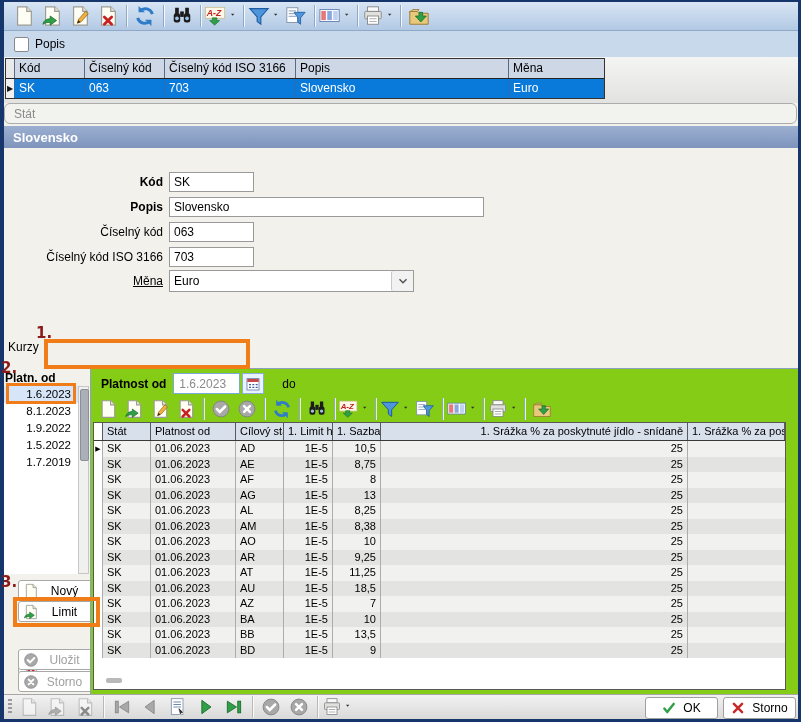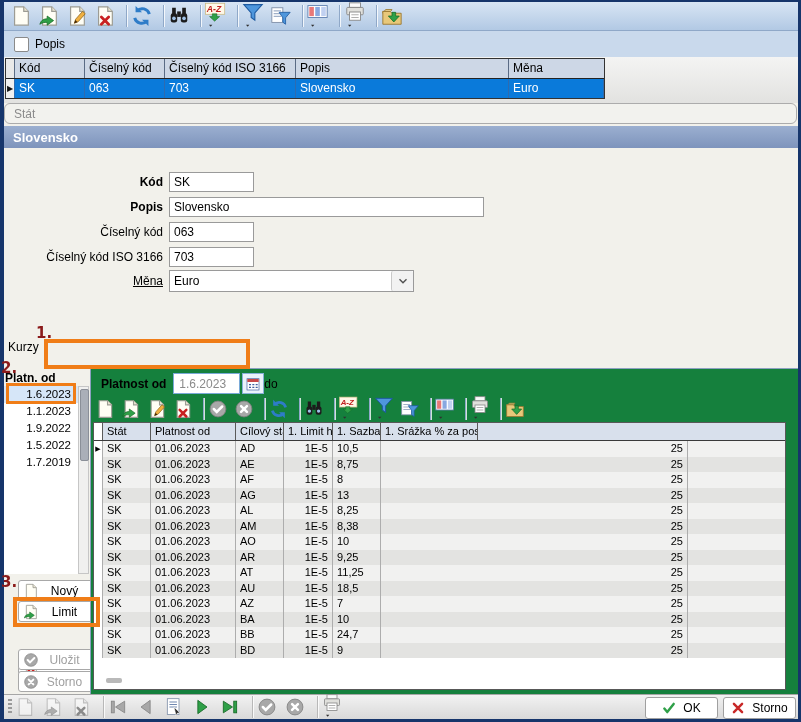--- a/index.html
+++ b/index.html
@@ -8,21 +8,21 @@
   .frame{position:absolute;background:#16356B;z-index:40;}
   .f-top{left:0;top:0;width:801px;height:2px;}
   .f-left{left:0;top:0;width:4px;height:722px;}
   .f-right{right:0;top:0;width:3px;height:722px;}
   .f-bot{left:0;bottom:0;width:801px;height:3px;}
 
   
   .tb{position:absolute;display:flex;align-items:center;}
   .tb-main{left:4px;top:2px;width:794px;height:29px;background:linear-gradient(#D8E5F4,#B2C9E4);
            border-bottom:1px solid #8FA8C8;padding-left:6px;box-sizing:border-box;}
-  .tbtn{height:26px;min-width:28px;display:flex;justify-content:center;border-radius:3px;flex-direction:column;}
+  .tbtn{height:26px;min-width:28px;display:flex;align-items:center;justify-content:center;border-radius:3px;}
   .sep{width:1px;height:22px;background:#8FA8C8;box-shadow:1px 0 0 rgba(255,255,255,.8);margin:0 4px;}
   .i22{width:22px;height:22px;display:inline-block;}
   .i20{width:20px;height:20px;display:inline-block;}
   .i16{width:16px;height:16px;display:inline-block;}
   .i14{width:14px;height:14px;display:inline-block;}
   .i22 svg,.i20 svg,.i16 svg,.i14 svg,.caret svg{width:100%;height:100%;display:block;}
   .caret{width:10px;height:8px;display:inline-block;margin-left:2px;}
   .gray svg{filter:grayscale(1) opacity(.55);}
 
   
@@ -84,41 +84,41 @@
   .vscroll-l{position:absolute;left:78px;top:386px;width:11px;height:188px;background:#F0F0EF;border:1px solid #C6C6C6;box-sizing:border-box;}
   .vthumb-l{position:absolute;left:1px;top:2px;width:7px;height:70px;background:#AAAFB8;border:1px solid #8A8F98;border-radius:2px;}
 
   
   .abtn{position:absolute;left:18px;width:77px;height:21px;background:#fff;border:1px solid #A8A8A8;border-radius:3px;
         box-sizing:border-box;display:flex;align-items:center;padding:0 4px;}
   .abtn .lbl{flex:1;text-align:center;}
   .abtn.dis{color:#A0A0A0;}
 
   
-  .rpanel{position:absolute;left:90px;top:368px;width:708px;height:326px;background:#15803d;
+  .rpanel{position:absolute;left:90px;top:368px;width:708px;height:326px;background:#84cc16;
           border-left:1px solid #8CA0C0;border-top:1px solid #8CA0C0;box-sizing:border-box;}
   .rfilter{position:absolute;left:10px;top:4px;display:flex;align-items:center;}
   .rinp{width:67px;height:21px;background:#fff;border:1px solid #7AAAD8;box-sizing:border-box;
         display:flex;align-items:center;padding-left:5px;color:#8A8A8A;}
   .calbtn{width:22px;height:21px;background:#EAF2FB;border:1px solid #88B0D8;box-sizing:border-box;
           display:flex;align-items:center;justify-content:center;margin-left:2px;}
   .rtb{position:absolute;left:4px;top:27px;height:26px;display:flex;align-items:center;}
   .rtb .tbtn{height:24px;min-width:26px;}
 
   
   .rgrid{position:absolute;left:2px;top:53px;width:693px;height:268px;background:#fff;border:1px solid #585858;box-sizing:border-box;}
   .grow{display:flex;height:15.5px;line-height:15.5px;font-size:11px;}
   .ghead{height:17px;line-height:17px;background:#D8E0EC;border-bottom:1px solid #3A3A3A;}
   .gc{box-sizing:border-box;padding:0 4px;border-right:1px solid #ADADAD;overflow:hidden;white-space:nowrap;}
   .ghead .gc{border-right:1px solid #5A5A5A;}
   .grow.even{background:#F1F1F0;}
   .grow.odd{background:#E3E3E1;}
   .ci{width:9px;padding:0;text-align:center;font-size:7px;background:#fff;}
   .c0{width:48px;}.c1{width:85px;}.c2{width:48px;}
-  .c3{width:49px;text-align:right;}.c4{width:48px;}
+  .c3{width:49px;text-align:right;}.c4{width:48px;text-align:right;}
   .c5{width:307px;text-align:right;}.c6{width:97px;border-right:none;}
   .hthumb-g{position:absolute;left:12px;bottom:6px;width:16px;height:5px;background:#B9B9B9;border-radius:2px;}
 
   
   .bbar{position:absolute;left:4px;top:694px;width:794px;height:25px;background:linear-gradient(#F2F2F2,#D9D9D9);
         border-top:1px solid #A6A6A6;display:flex;align-items:center;padding-left:4px;box-sizing:border-box;}
   .grip{width:4px;height:16px;margin-right:3px;
         background:repeating-linear-gradient(#9A9A9A 0 2px,transparent 2px 4px);}
   .okbtn{position:absolute;height:22px;background:#fff;border:1px solid #A0A0A0;border-radius:3px;box-sizing:border-box;
          display:flex;align-items:center;justify-content:center;gap:7px;}
@@ -342,21 +342,21 @@
   <span class="ann-num" style="left:36px;top:324px;">1.</span>
   <div class="ann-box" style="left:44px;top:339px;width:198px;height:22px;"></div>
   <span class="ann-num" style="left:1px;top:359px;">2.</span>
   <div class="ann-box" style="left:6px;top:383px;width:64px;height:15px;border-width:3.5px;"></div>
   <span class="ann-num" style="left:1px;top:573px;">3.</span>
   <div class="ann-box" style="left:13px;top:597px;width:79px;height:22px;"></div>
 
   <div class="platn-head">Platn. od</div>
   <div class="dates-list">
       <div class="date-item sel">1.6.2023</div>
-      <div class="date-item">1.1.2023</div>
+      <div class="date-item">8.1.2023</div>
       <div class="date-item">1.9.2022</div>
       <div class="date-item">1.5.2022</div>
       <div class="date-item">1.7.2019</div>
     </div>
   <div class="vscroll-l">
       <div class="vthumb-l"></div>
     </div>
 
   <div class="abtn" style="top:580px;">
     <i class="i16">
@@ -412,21 +412,21 @@
       <span class="rinp">1.6.2023</span>
       <span class="calbtn">
           <i class="i16">
             <svg viewBox="0 0 24 24" xmlns="http://www.w3.org/2000/svg">
               <rect x="3" y="4" width="18" height="17" fill="#FFF" stroke="#4060A0"></rect>
               <rect x="3.5" y="4.5" width="17" height="4.5" fill="#C84848"></rect>
               <path d="M6 13h3M11 13h3M16 13h3M6 17h3M11 17h3M16 17h3" stroke="#4060A0" stroke-width="1.8"></path>
             </svg>
           </i>
         </span>
-      <span style="">do</span>
+      <span style="margin-left:18px;">do</span>
     </div>
 
     <div class="rtb">
       <div class="tbtn">
           <i class="i20">
             <svg viewBox="0 0 24 24" xmlns="http://www.w3.org/2000/svg">
               <path d="M5 2h10l5 5v15H5z" fill="#FFFEF5" stroke="#9C9C94" stroke-width="1.3"></path>
               <path d="M15 2v5h5" fill="#E8E4D0" stroke="#9C9C94" stroke-width="1.3"></path>
             </svg>
           </i>
@@ -583,20 +583,21 @@
     </div>
 
     <div class="rgrid">
       <div class="grow ghead">
         <div class="gc ci"></div>
         <div class="gc c0">Stát</div>
         <div class="gc c1">Platnost od</div>
         <div class="gc c2">Cílový stat</div>
         <div class="gc c3">1. Limit hodin</div>
         <div class="gc c4">1. Sazba</div>
+        <div class="gc c5">1. Srážka % za poskytnuté jídlo - snídaně</div>
         <div class="gc c6">1. Srážka % za pos</div>
       </div>
       <div>
           <div class="grow even">
             <div class="gc ci">▶</div>
             <div class="gc c0">SK</div>
             <div class="gc c1">01.06.2023</div>
             <div class="gc c2">AD</div>
             <div class="gc c3">1E-5</div>
             <div class="gc c4">10,5</div>
@@ -712,21 +713,21 @@
             <div class="gc c4">10</div>
             <div class="gc c5">25</div>
             <div class="gc c6"></div>
           </div>
           <div class="grow even">
             <div class="gc ci"></div>
             <div class="gc c0">SK</div>
             <div class="gc c1">01.06.2023</div>
             <div class="gc c2">BB</div>
             <div class="gc c3">1E-5</div>
-            <div class="gc c4">24,7</div>
+            <div class="gc c4">13,5</div>
             <div class="gc c5">25</div>
             <div class="gc c6"></div>
           </div>
           <div class="grow odd">
             <div class="gc ci"></div>
             <div class="gc c0">SK</div>
             <div class="gc c1">01.06.2023</div>
             <div class="gc c2">BD</div>
             <div class="gc c3">1E-5</div>
             <div class="gc c4">9</div>

